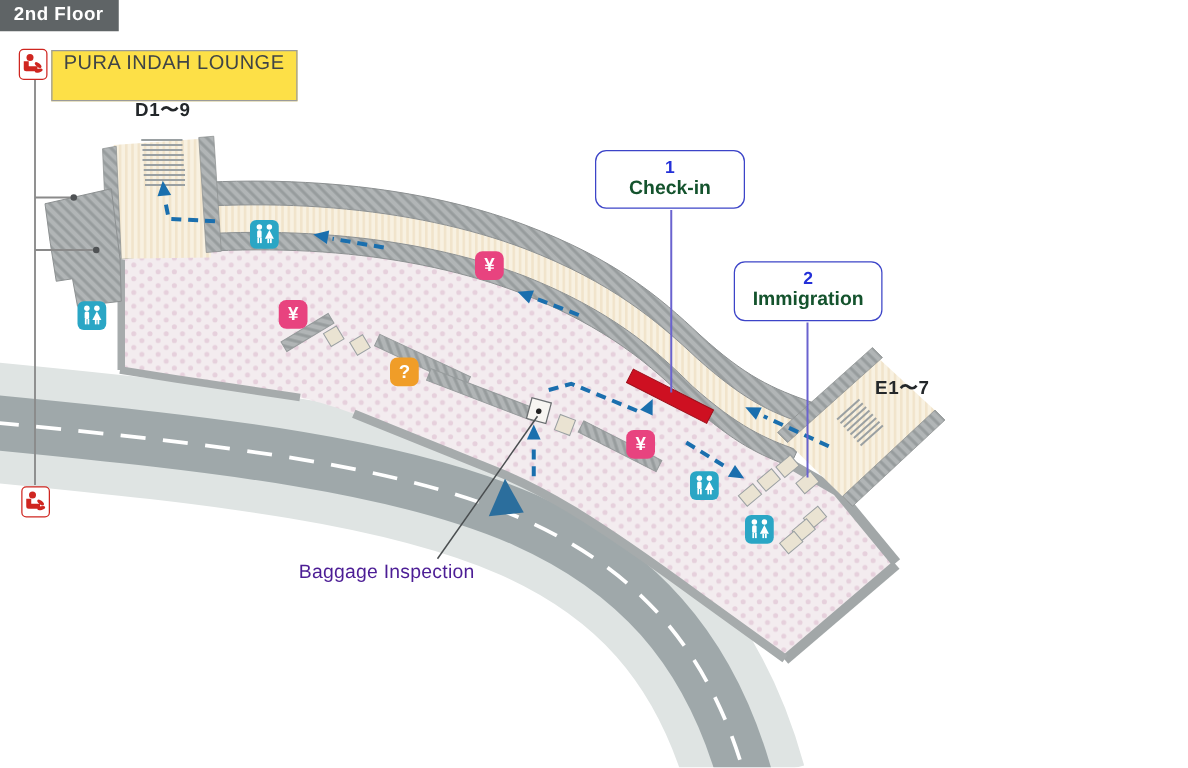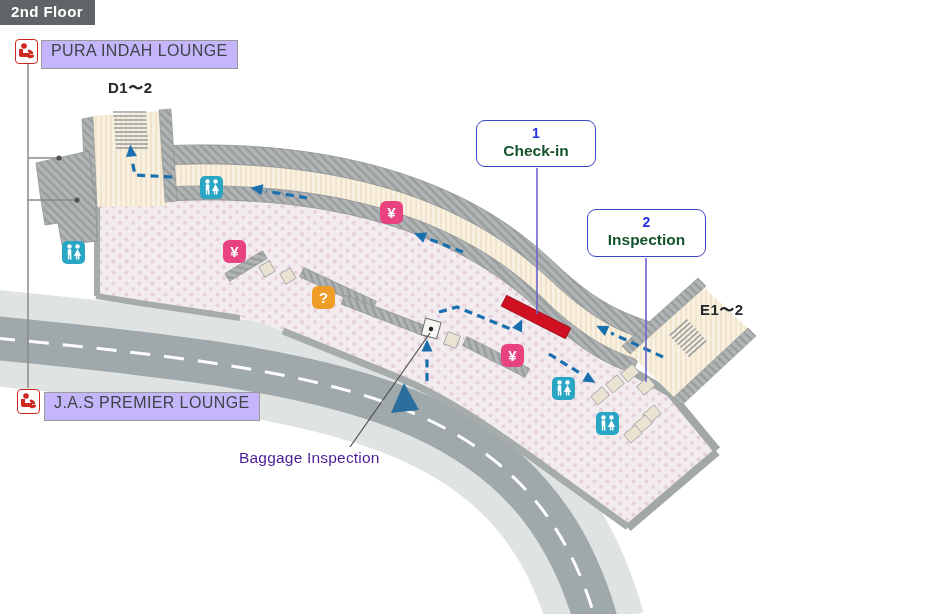--- a/index.html
+++ b/index.html
@@ -2,22 +2,22 @@
 <html style="--badge_gray: #5f6466; --step_blue: #3c44c8; --step_number_blue: #2430d8; --flow_blue: #1a6fae; --entrance_arrow_blue: #2b6e9d; --restroom_cyan: #2aa6c5; --currency_pink: #e8437f; --info_orange: #f09d28; --checkin_counter_red: #ce1021; --lounge_red: #cf2620; --wall_gray: #b1b5b6; --hall_pink: #f3ecef; --corridor_cream: #f8f1e1; --road_gray: #9fa8aa; --sidewalk_gray: #e0e4e4; --label_text: #3f4446;"><head>
 <meta charset="utf-8">
 <style>
   html,body{margin:0;padding:0;background:#fff;}
   .map{position:relative;width:950px;height:614px;background:#fff;overflow:hidden;
        font-family:"Liberation Sans", sans-serif;}
   .map svg.base{position:absolute;left:0;top:0;}
   .ov{position:absolute;box-sizing:border-box;}
   .floor-badge{left:0;top:0;background:var(--badge_gray);color:#fff;font-size:15px;
        font-weight:bold;padding:3px 12px 5px 11px;letter-spacing:.4px;}
-  .lounge-label{background:#c4b5fd;border:1px solid #9b9b9b;color:var(--label_text);
-       font-size:16px;letter-spacing:.4px;padding:1px 9px 8px;white-space:nowrap;}
+  .lounge-label{background:#fde047;border:1px solid #9b9b9b;color:var(--label_text);
+       font-size:16px;letter-spacing:.4px;padding:1px 9px 20px;white-space:nowrap;}
   .pier-label{color:#23272a;font-size:15px;font-weight:bold;letter-spacing:.5px;white-space:nowrap;}
   .step-box{background:#fff;border:1.5px solid var(--step_blue);border-radius:9px;
        text-align:center;padding-top:4px;}
   .step-num{color:var(--step_number_blue);font-size:14px;font-weight:bold;line-height:1.2;}
   .step-label{color:#14532d;font-size:15.5px;font-weight:bold;line-height:1.2;}
   .note-text{color:#4c1d95;font-size:15.5px;letter-spacing:.2px;white-space:nowrap;}
   .icon-sq{width:23px;height:23px;border-radius:6px;color:#fff;font-size:15px;font-weight:bold;
        text-align:center;line-height:23px;}
   .icon-yen{background:var(--currency_pink);}
   .icon-info{background:var(--info_orange);}
@@ -220,32 +220,31 @@
 <div class="ov lounge-label" style="left:41px;top:40px;">PURA INDAH LOUNGE</div>
 
 <div class="ov icon-lounge" style="left:17px;top:389px;">
   <svg width="20" height="22" viewBox="0 0 20 22">
     <circle cx="8" cy="6" r="2.8" style="fill:var(--lounge_red)"></circle>
     <path d="M3,9 h4 v4 h7 v4 h-9 a2,2 0 0 1 -2,-2 z" style="fill:var(--lounge_red)"></path>
     <ellipse cx="14.5" cy="12" rx="3.2" ry="1.5" transform="rotate(40 14.5 12)" style="fill:var(--lounge_red)"></ellipse>
     <ellipse cx="15" cy="16.5" rx="3.2" ry="1.5" transform="rotate(-15 15 16.5)" style="fill:var(--lounge_red)"></ellipse>
   </svg>
 </div>
-<div class="ov lounge-label" style="left:44px;top:392px;">J.A.S PREMIER LOUNGE</div>
-
-<div class="ov pier-label" style="left:108px;top:79px;">D1〜2</div>
-<div class="ov pier-label" style="left:700px;top:301px;">E1〜2</div>
+
+<div class="ov pier-label" style="left:108px;top:79px;">D1〜9</div>
+<div class="ov pier-label" style="left:700px;top:301px;">E1〜7</div>
 
 <div class="ov step-box" style="left:476px;top:120px;width:120px;height:47px;">
   <div class="step-num">1</div>
   <div class="step-label">Check-in</div>
 </div>
 <div class="ov step-box" style="left:587px;top:209px;width:119px;height:48px;">
   <div class="step-num">2</div>
-  <div class="step-label">Inspection</div>
+  <div class="step-label">Immigration</div>
 </div>
 
 <div class="ov note-text" style="left:239px;top:449px;">Baggage Inspection</div>
 
 <div class="ov icon-sq icon-yen" style="left:380px;top:201px;">¥</div>
 <div class="ov icon-sq icon-yen" style="left:223px;top:240px;">¥</div>
 <div class="ov icon-sq icon-yen" style="left:501px;top:344px;">¥</div>
 <div class="ov icon-sq icon-info" style="left:312px;top:286px;">?</div>
 
 <div class="ov icon-wc" style="left:200px;top:176px;">

